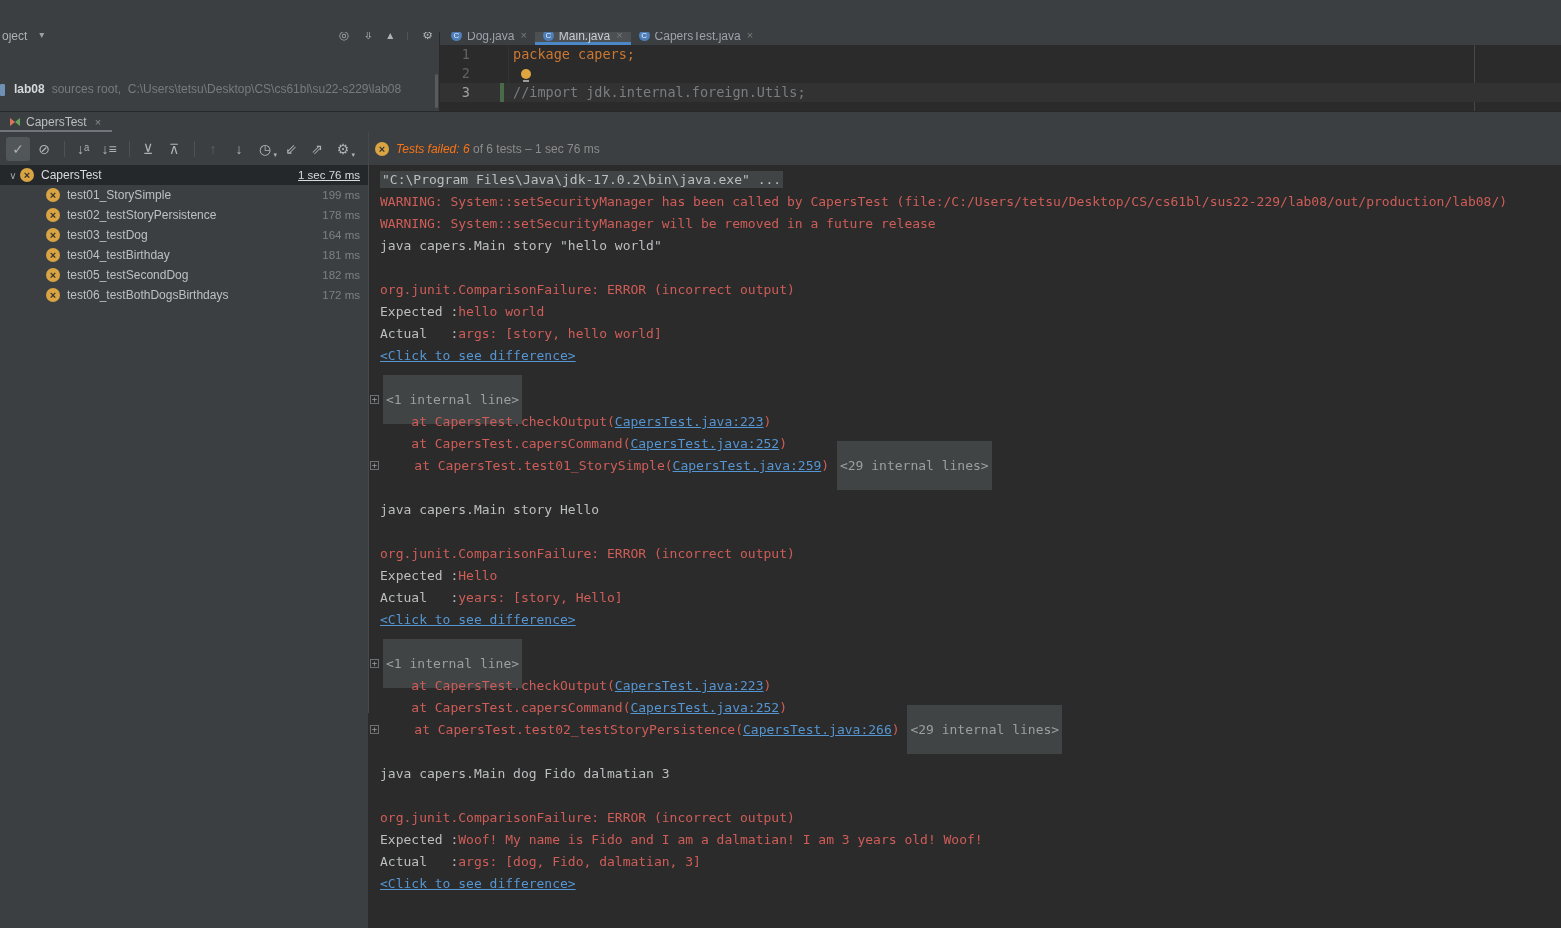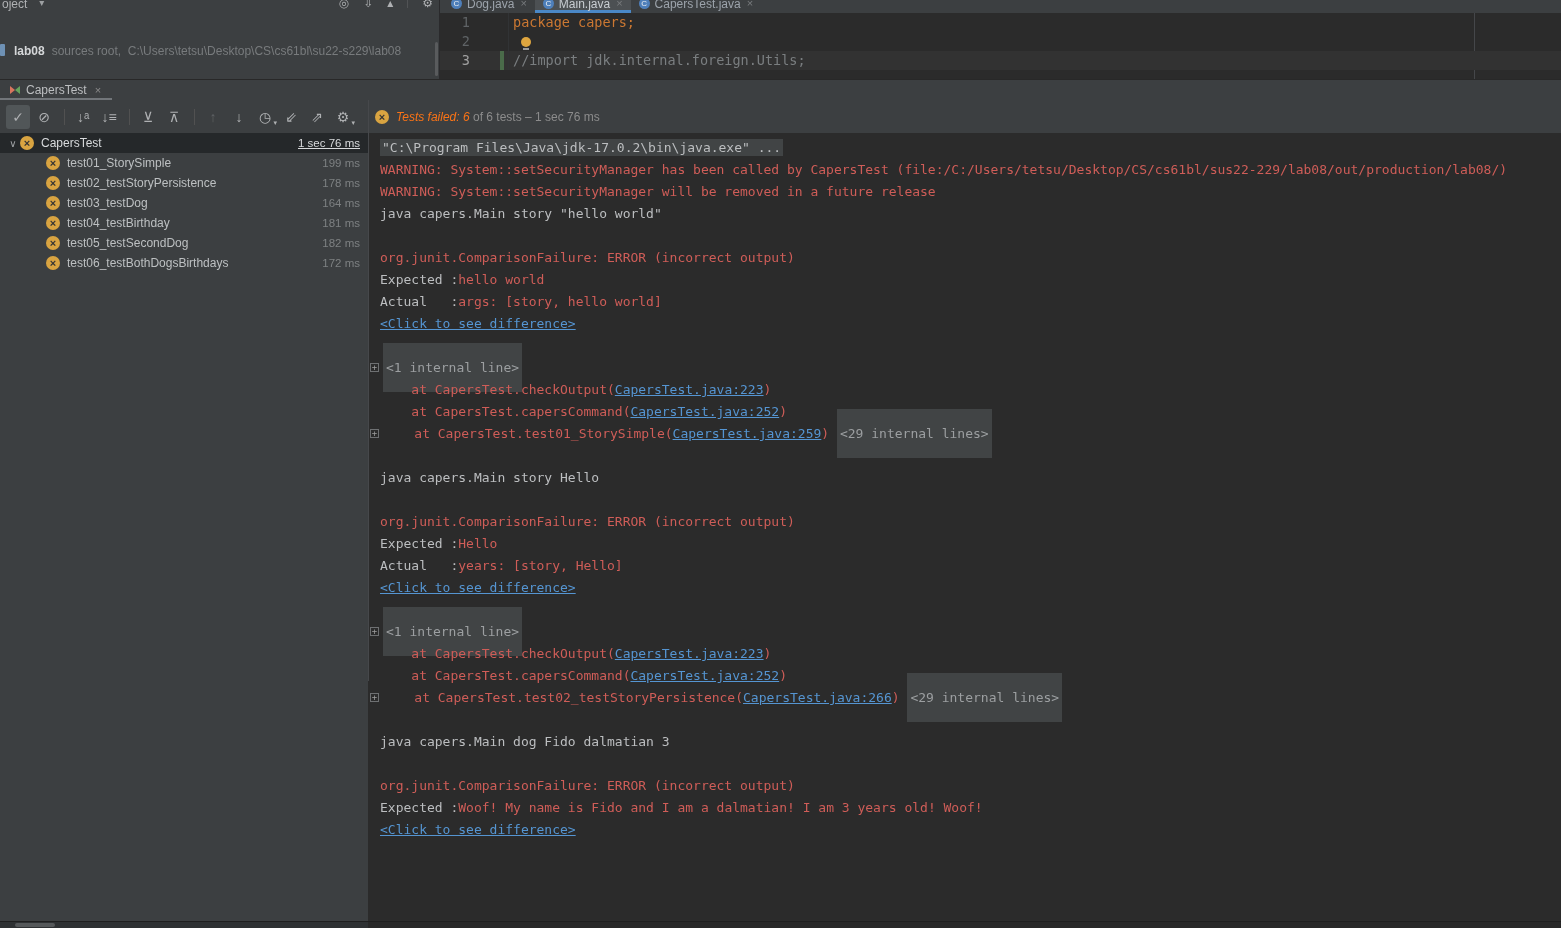--- a/index.html
+++ b/index.html
@@ -1,30 +1,30 @@
 <!DOCTYPE html>
 <html><head>
 <meta charset="utf-8">
 <style>
   * { margin:0; padding:0; box-sizing:border-box; }
   html,body { width:1561px; height:928px; overflow:hidden; background:#3C3F41;
     font-family:"Liberation Sans", sans-serif; }
-  .ide { position:relative; width:1561px; height:688px; background:#3C3F41; }
+  .ide { position:relative; width:1561px; height:688px; background:#3C3F41;margin-top:32px; }
 
   
   .top { display:flex; height:80px; border-bottom:1px solid #282828; }
   .project-panel { width:440px; background:#3C3F41; border-right:1px solid #2A2A2C; position:relative; overflow:hidden; }
   .pp-header { height:13px; overflow:hidden; display:flex; align-items:flex-start; color:#AFB1B3; font-size:12px; padding:0 6px 0 2px; }
   .pp-title { margin-top:-3px; }
   .pp-caret { margin-top:-3px; margin-left:12px; color:#9DA0A2; font-size:10px; }
   .pp-icons { margin-left:auto; display:flex; gap:14px; margin-top:-4px; }
   .pp-ic { color:#AFB1B3; font-size:12px; }
   .pp-ic-div { width:1px; height:12px; background:#515355; }
   .pp-tree { padding-top:3px; font-size:12px; color:#BBBDBF; white-space:pre; }
-  .pp-row { height:20px; display:flex; align-items:flex-start; position:relative; }
+  .pp-row { height:20px; display:flex; align-items:flex-end; position:relative; }
   .module-sliver { width:5px; height:12px; background:#6E91B5; margin-right:9px; border-radius:1px; }
   .module-name { font-weight:bold; color:#D5D7D9; margin-right:7px; }
   .module-detail { color:#787B7D; }
   .pp-scrollthumb { position:absolute; right:1px; top:42px; width:3px; height:34px; background:#595B5D; border-radius:2px; }
 
   
   .editor-area { flex:1; display:flex; flex-direction:column; background:#2B2B2B; position:relative; }
   .tab-bar { height:13px; background:#3C3F41; display:flex; overflow:hidden; padding-left:3px; }
   .etab { display:flex; align-items:flex-start; padding:0 8px; position:relative; height:13px; }
   .etab.active { background:#4C5053; box-shadow:inset 0 -3px 0 #4A88C7; }
@@ -280,20 +280,21 @@
         <div class="cline">&nbsp;</div>
         <div class="cline fold"><span class="foldbox">+</span><span class="cs-d">&lt;1 internal line&gt;</span></div>
         <div class="cline"><span class="cs-e">    at CapersTest.checkOutput(</span><span class="cs-l">CapersTest.java:223</span><span class="cs-e">)</span></div>
         <div class="cline"><span class="cs-e">    at CapersTest.capersCommand(</span><span class="cs-l">CapersTest.java:252</span><span class="cs-e">)</span></div>
         <div class="cline fold"><span class="foldbox">+</span><span class="cs-e">    at CapersTest.test02_testStoryPersistence(</span><span class="cs-l">CapersTest.java:266</span><span class="cs-e">) </span><span class="cs-d">&lt;29 internal lines&gt;</span></div>
         <div class="cline">&nbsp;</div>
         <div class="cline"><span class="cs-p">java capers.Main dog Fido dalmatian 3</span></div>
         <div class="cline">&nbsp;</div>
         <div class="cline"><span class="cs-e">org.junit.ComparisonFailure: ERROR (incorrect output)</span></div>
         <div class="cline"><span class="cs-p">Expected :</span><span class="cs-e">Woof! My name is Fido and I am a dalmatian! I am 3 years old! Woof!</span></div>
+        <div class="cline"><span class="cs-p">Actual   :</span><span class="cs-e">args: [dog, Fido, dalmatian, 3]</span></div>
         <div class="cline"><span class="cs-l">&lt;Click to see difference&gt;</span></div>
       </div>
   </div>
 
   <div class="bottom-strip">
     <div class="bs-left">
         <div class="bs-thumb"></div>
       </div>
     <div class="bs-right"></div>
   </div>

